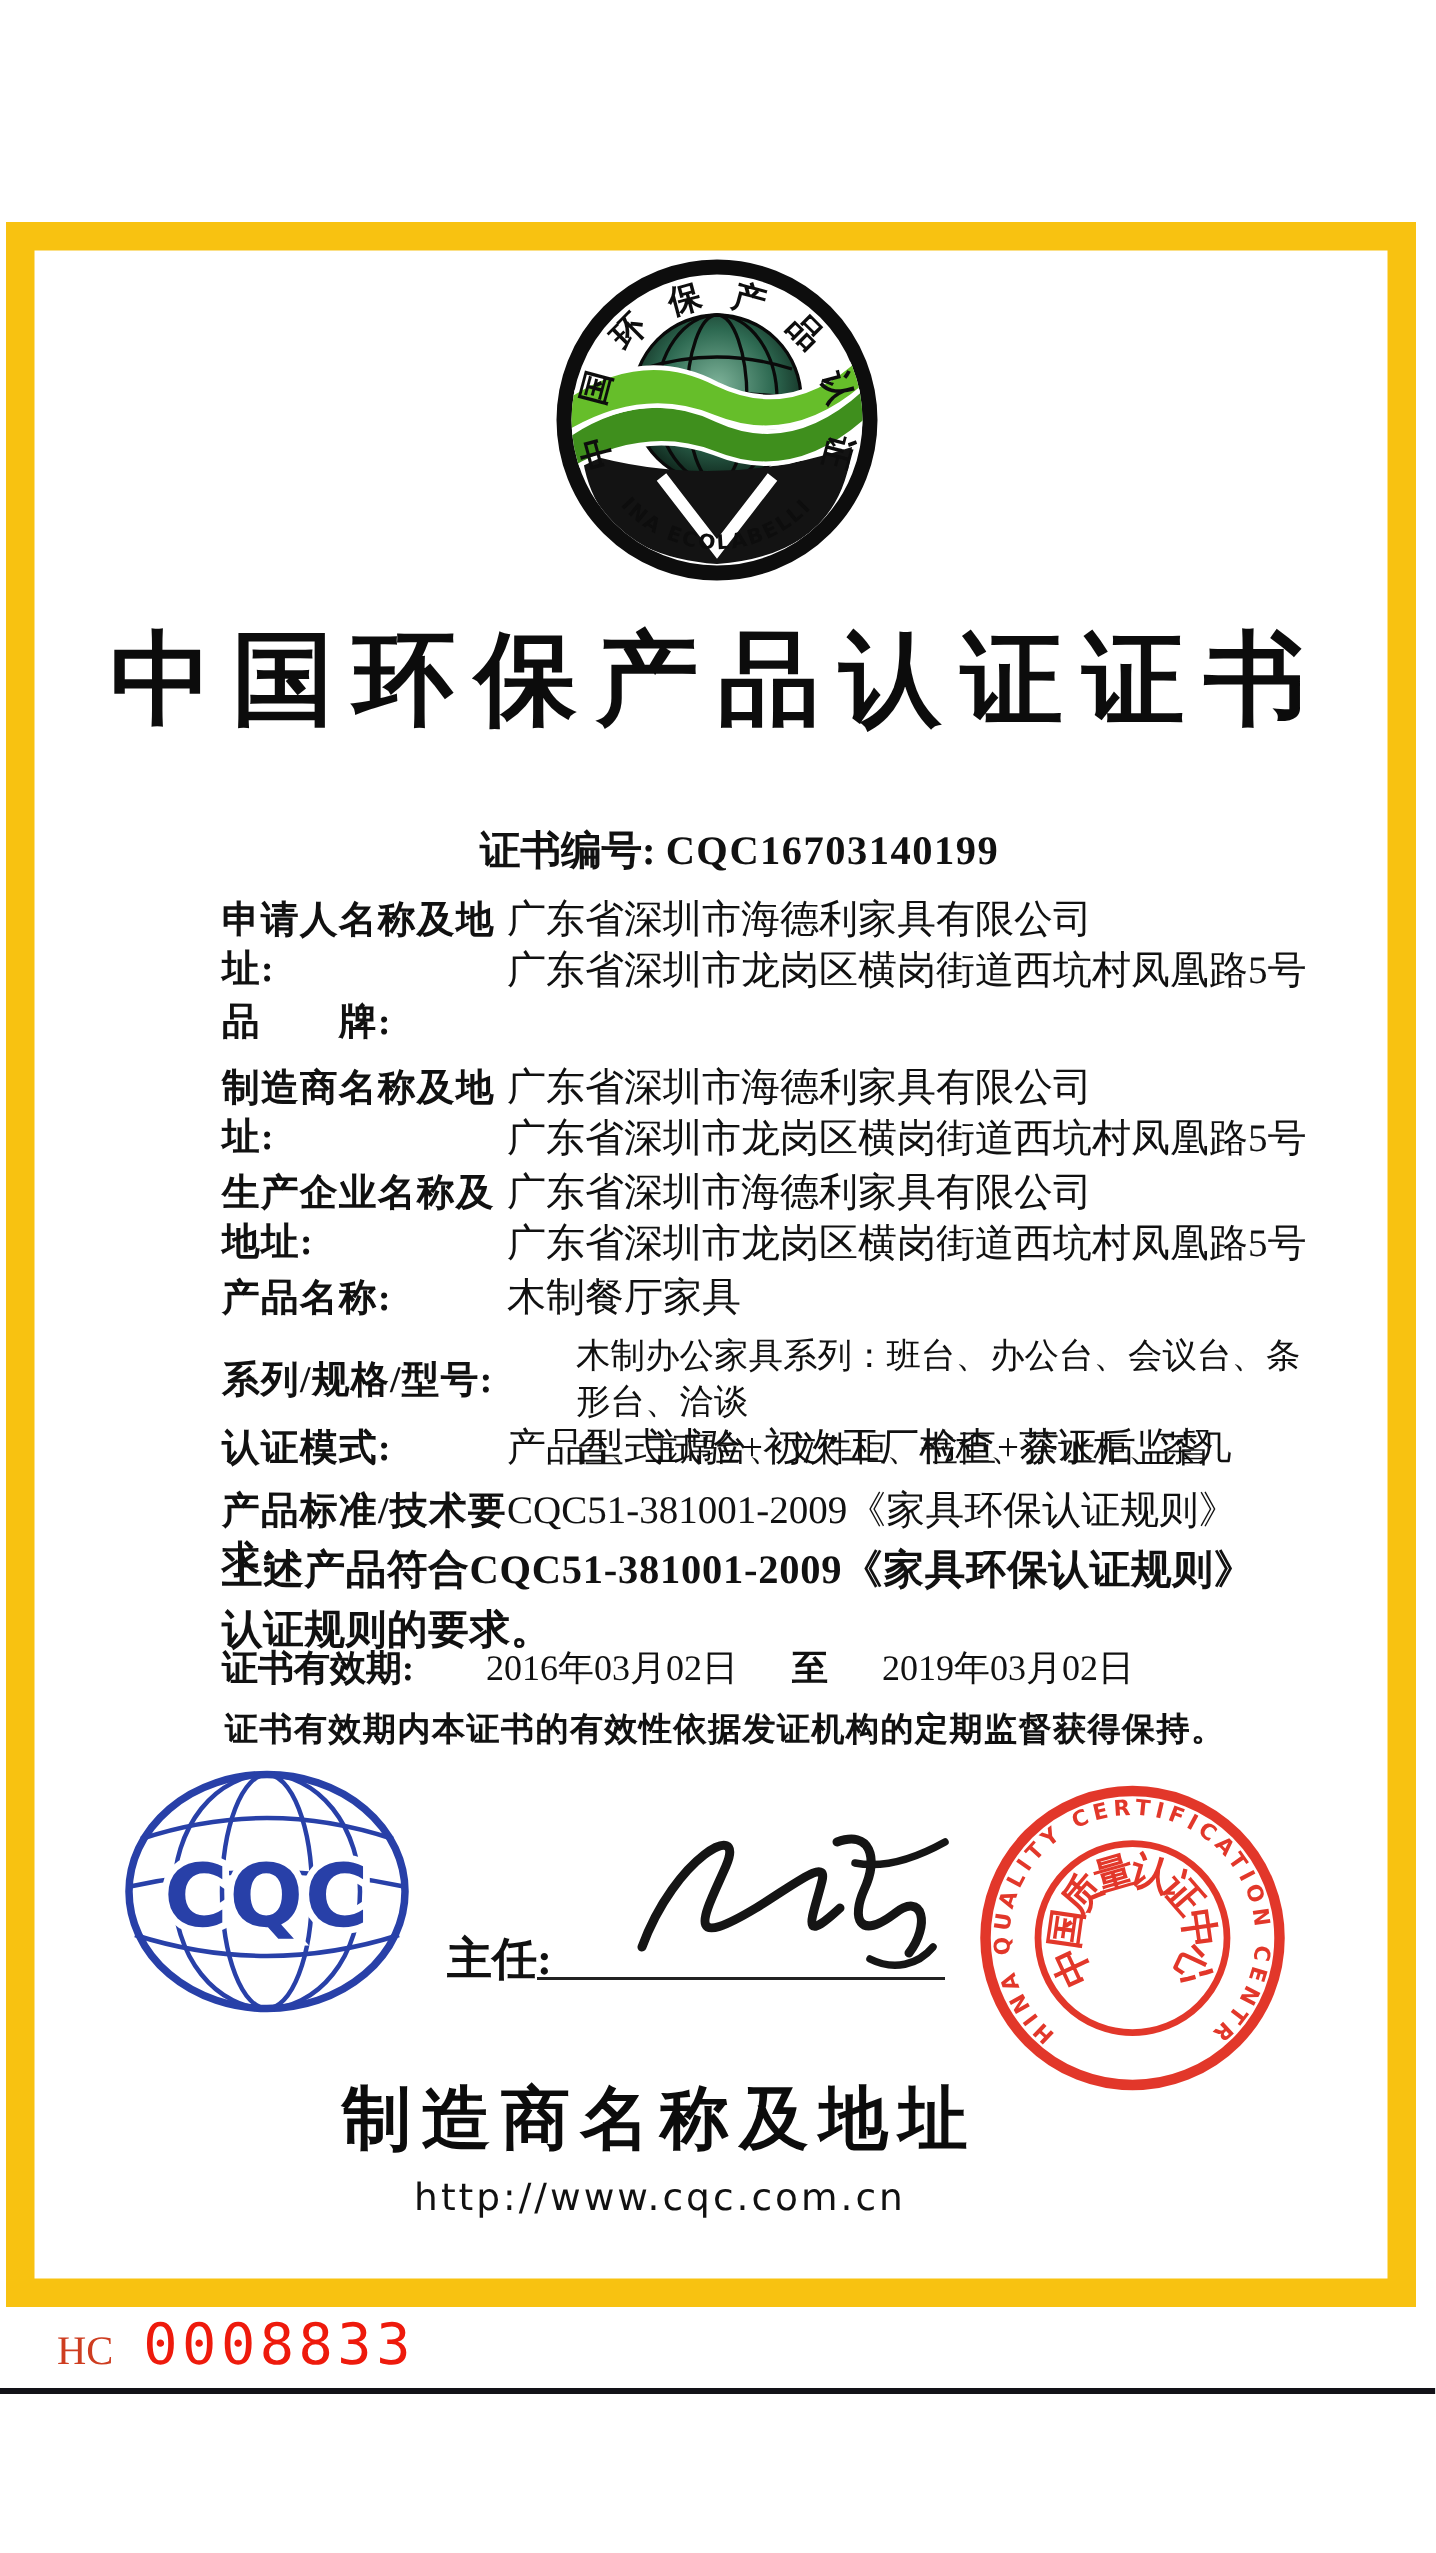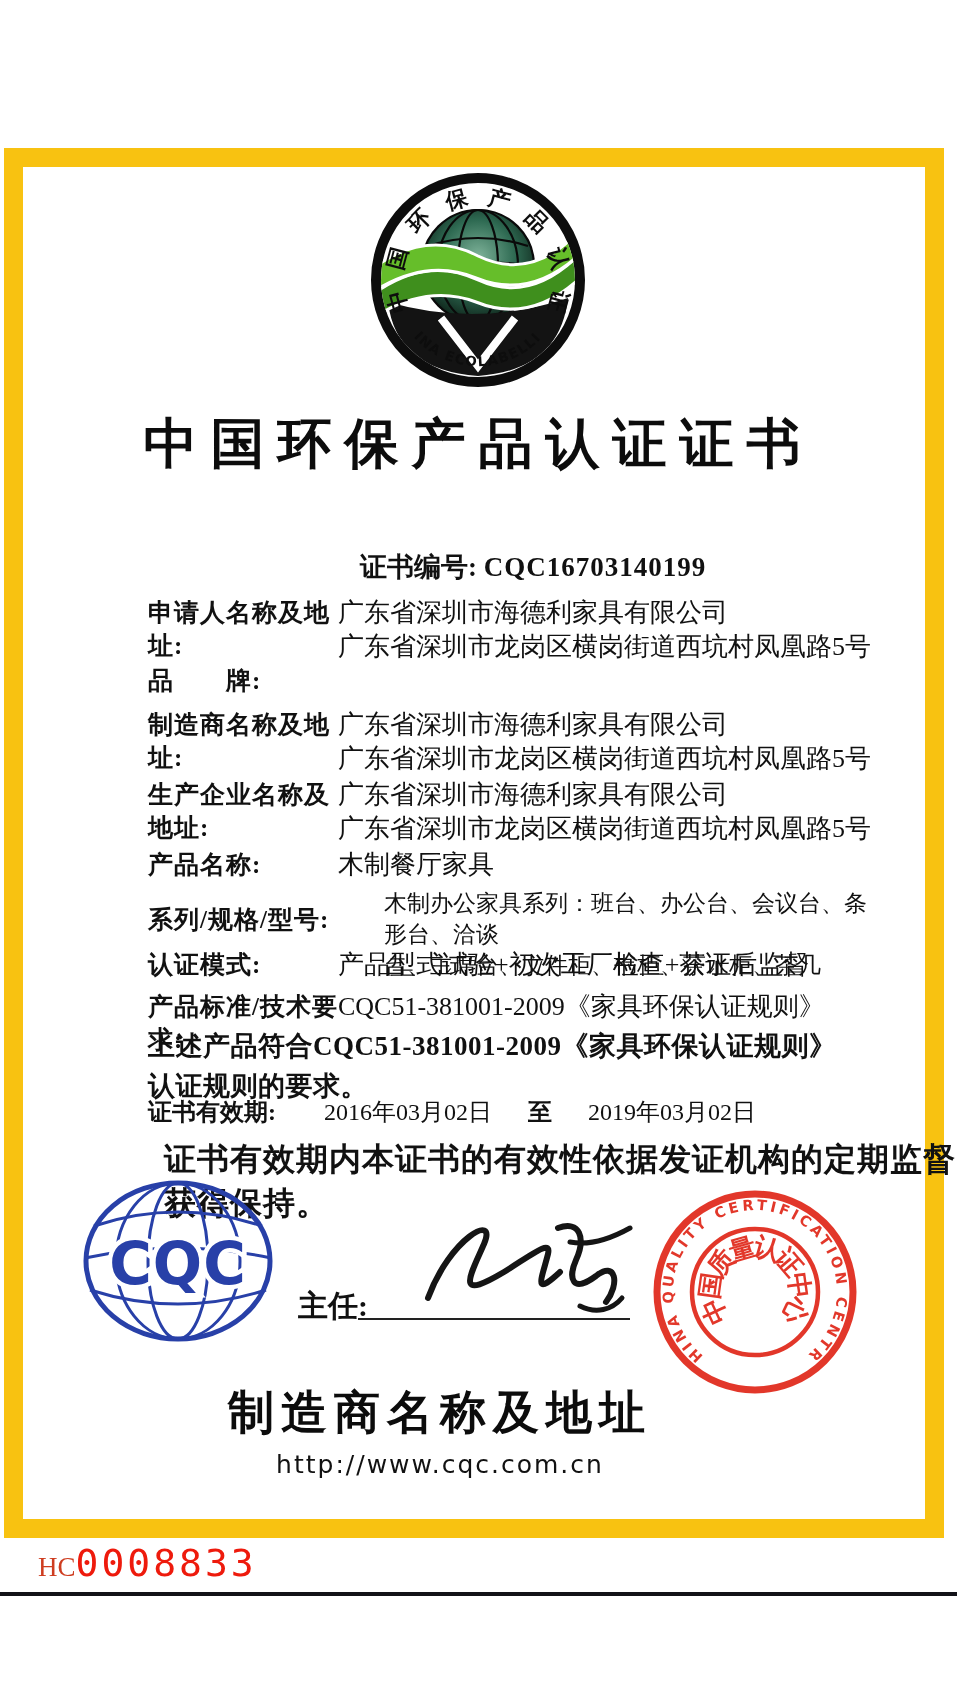--- a/index.html
+++ b/index.html
@@ -5,58 +5,58 @@
   html,body{margin:0;padding:0;background:#ffffff;}
   .page{position:relative;width:957px;height:1702px;background:#ffffff;overflow:hidden;
         font-family:"Liberation Serif","DejaVu Serif",serif;color:#111;}
   .frame{position:absolute;left:4px;top:148px;width:902px;height:1352px;
          border:19px solid #f8c211;background:transparent;}
   
   .eco-logo{position:absolute;left:368px;top:170px;width:220px;height:220px;}
   
   .cert-title{position:absolute;left:0;top:408px;width:957px;text-align:center;
               font-family:"DejaVu Sans","Liberation Sans",sans-serif;font-weight:bold;
-              font-size:54px;letter-spacing:13px;color:#0c0c0c;}
-  
-  .certno{position:absolute;left:320px;top:549px;font-size:27px;font-weight:bold;margin-left:40px;}
+              font-size:68px;letter-spacing:13px;color:#0c0c0c;}
+  
+  .certno{position:absolute;left:320px;top:549px;font-size:27px;font-weight:bold;}
   .certno .num{font-weight:bold;font-family:"Liberation Serif",serif;letter-spacing:1px;}
   
   .row{position:absolute;left:148px;width:740px;display:flex;}
   .lbl{width:190px;flex:none;font-size:25px;font-weight:bold;letter-spacing:1px;}
   .val{flex:1;font-size:26px;}
   .vline{line-height:34px;}
   .val-small .vline{font-size:23px;line-height:31px;margin-left:46px;}
   .r1{top:596px}.r2{top:664px}.r3{top:708px}.r4{top:778px}.r5{top:848px}
   .r6{top:888px}.r6 .lbl{padding-top:15px}
   .r7{top:948px}.r8{top:990px}
   .statement{position:absolute;left:148px;top:1026px;width:690px;font-size:27px;
              line-height:40px;font-weight:bold;letter-spacing:0.5px;}
   .validity{position:absolute;left:148px;top:1096px;font-size:24px;font-weight:bold;}
   .validity .date{margin-left:42px;font-weight:normal;}
   .validity .to{margin:0 30px;font-weight:bold;}
   .validity .date2{font-weight:normal;}
-  .maintenance{position:absolute;left:164px;top:1138px;font-size:32px;font-weight:bold;
+  .maintenance{position:absolute;left:150px;top:1138px;font-size:22px;font-weight:bold;
                letter-spacing:1px;}
   
   .cqc-logo{position:absolute;left:80px;top:1178px;width:196px;height:166px;}
   .director{position:absolute;left:298px;top:1286px;font-size:30px;font-weight:bold;}
   .sig-line{position:absolute;left:358px;top:1318px;width:272px;border-top:2px solid #222;}
   .signature{position:absolute;left:420px;top:1198px;width:225px;height:130px;}
   .stamp{position:absolute;left:650px;top:1187px;width:210px;height:210px;}
   .issuer{position:absolute;left:0;top:1382px;width:880px;text-align:center;}
   .issuer-name{font-family:"DejaVu Sans","Liberation Sans",sans-serif;font-weight:bold;
                font-size:46px;letter-spacing:7px;color:#0c0c0c;}
   .issuer-addr{margin-top:16px;font-family:"DejaVu Sans","Liberation Sans",sans-serif;
                font-size:22px;letter-spacing:1px;}
   .issuer-url{margin-top:6px;font-family:"DejaVu Sans","Liberation Sans",sans-serif;
               font-size:25px;letter-spacing:2px;}
   
   .serial{position:absolute;left:38px;top:1541px;}
   .serial .pfx{color:#ce3d20;font-size:27px;font-family:"Liberation Serif",serif;}
-  .serial .num{color:#ee1a0c;font-size:38px;
+  .serial .num{color:#ee1a0c;font-size:38px;margin-left:20px;
                font-family:"DejaVu Sans Mono","Liberation Mono",monospace;letter-spacing:3px;}
   .scan-line{position:absolute;left:0;top:1592px;width:957px;height:4px;background:#121218;}
   svg text{user-select:none;}
 </style>
 </head>
 <body>
 
 <div class="page">
 
   <div class="frame"></div>

